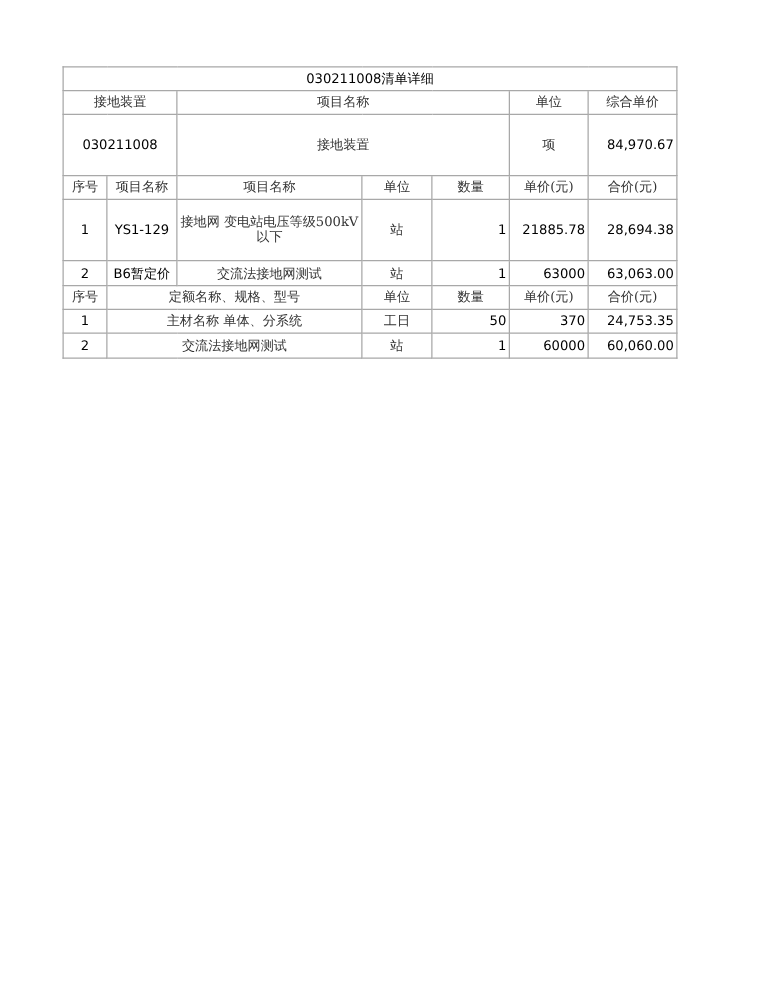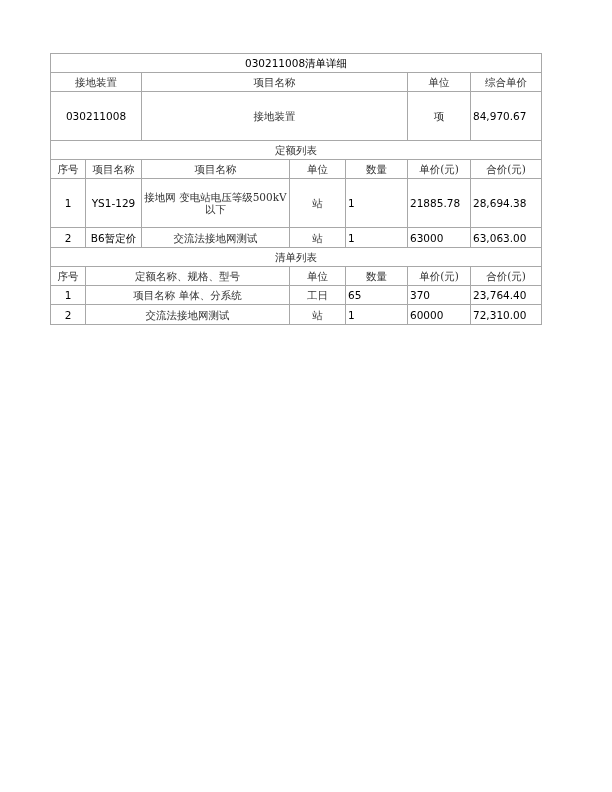--- a/index.html
+++ b/index.html
@@ -12,21 +12,21 @@
   }
   table.sheet td {
     border:1px solid #a8a8a8;
     padding:0 2px;
     overflow:hidden;
     white-space:nowrap;
     vertical-align:middle;
     line-height:12px;
   }
   .c { text-align:center; }
-  .r { }
+  .r { text-align:right; }
   .l { text-align:center; }
   .cjk { font-family:"DejaVu Serif", serif; color:#333; }
   .wrap { white-space:normal !important; }
   .h20 { height:19px; }
   .h21 { height:20px; }
   .h49 { height:49px; }
 </style>
 </head>
 <body>
 
@@ -53,23 +53,20 @@
     <td class="c cjk">综合单价</td>
   </tr>
 
   <tr class="h49">
     <td colspan="2" class="c">030211008</td>
     <td colspan="3" class="l cjk">接地装置</td>
     <td class="c cjk">项</td>
     <td class="r">84,970.67</td>
   </tr>
 
-  <tr class="h20">
-    <td colspan="7" class="c cjk">定额列表</td>
-  </tr>
 
   <tr class="h20">
     <td class="c cjk">序号</td>
     <td class="c cjk">项目名称</td>
     <td class="c cjk">项目名称</td>
     <td class="c cjk">单位</td>
     <td class="c cjk">数量</td>
     <td class="c cjk">单价(元)</td>
     <td class="c cjk">合价(元)</td>
   </tr>
@@ -87,44 +84,41 @@
   <tr class="h21">
     <td class="c">2</td>
     <td class="c">B6暂定价</td>
     <td class="l cjk">交流法接地网测试</td>
     <td class="c cjk">站</td>
     <td class="r">1</td>
     <td class="r">63000</td>
     <td class="r">63,063.00</td>
   </tr>
 
-  <tr class="h20">
-    <td colspan="7" class="c cjk">清单列表</td>
-  </tr>
 
   <tr class="h20">
     <td class="c cjk">序号</td>
     <td colspan="2" class="c cjk">定额名称、规格、型号</td>
     <td class="c cjk">单位</td>
     <td class="c cjk">数量</td>
     <td class="c cjk">单价(元)</td>
     <td class="c cjk">合价(元)</td>
   </tr>
 
   <tr class="h20">
     <td class="c">1</td>
-    <td colspan="2" class="l cjk">项目名称 单体、分系统</td>
+    <td colspan="2" class="l cjk">主材名称 单体、分系统</td>
     <td class="c cjk">工日</td>
-    <td class="r">65</td>
+    <td class="r">50</td>
     <td class="r">370</td>
-    <td class="r">23,764.40</td>
+    <td class="r">24,753.35</td>
   </tr>
 
   <tr class="h21">
     <td class="c">2</td>
     <td colspan="2" class="l cjk">交流法接地网测试</td>
     <td class="c cjk">站</td>
     <td class="r">1</td>
     <td class="r">60000</td>
-    <td class="r">72,310.00</td>
+    <td class="r">60,060.00</td>
   </tr>
 </tbody>
   </table>
 
 </body></html>

